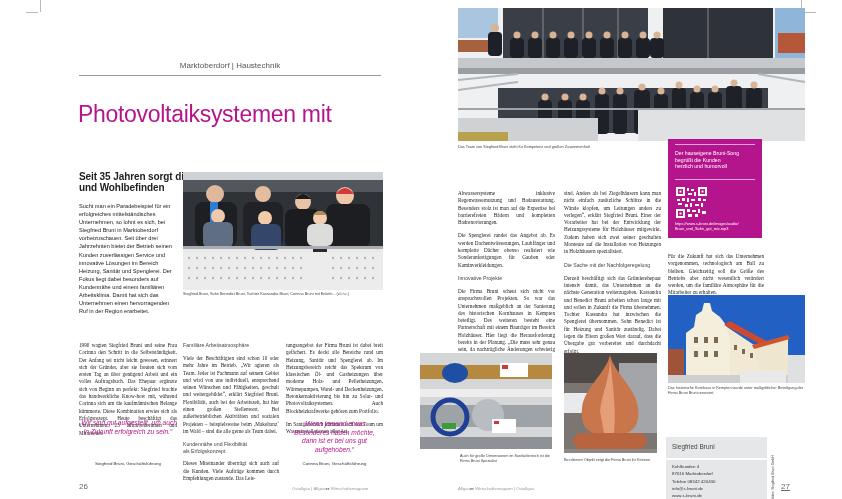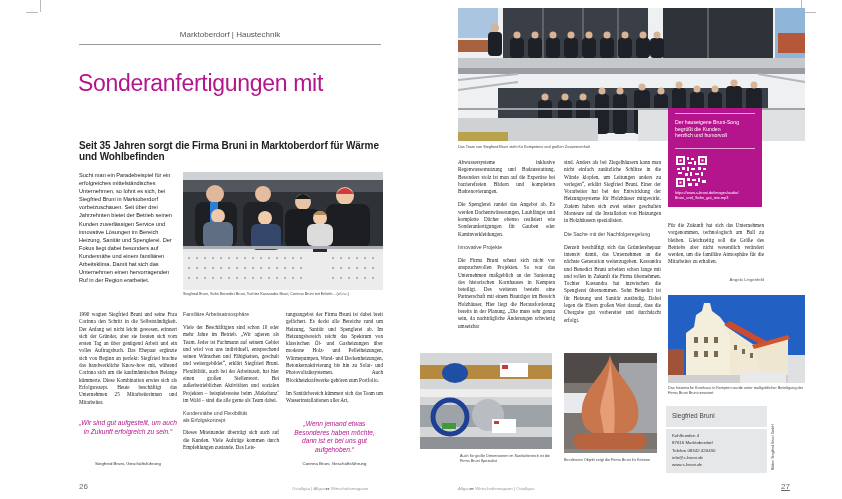--- a/index.html
+++ b/index.html
@@ -1,17 +1,17 @@
 <!DOCTYPE html>
 <html><head>
 <meta charset="utf-8">
 <style>
   html, body { margin:0; padding:0; }
   body { width:842px; height:499px; background:#ffffff; position:relative; overflow:hidden; font-family:"Liberation Serif", serif; color:#222; }
-  .abs { position:absolute; }
+  .abs { position:absolute;margin-top:31px; }
 
   
   .crop { position:absolute; background:#bbb; }
 
   
   .section-header { left:79px; top:30px; width:302px; text-align:center; font-size:8px; color:#555; font-family:"Liberation Sans", sans-serif; }
   .header-rule { left:79px; top:44px; width:302px; height:1px; background:#999; }
 
   .headline { left:78px; top:71px; width:320px; font-family:"Liberation Sans", sans-serif; font-size:23px; line-height:25px; color:#b5158c; letter-spacing:-0.3px; }
   .subhead { left:79px; top:140px; width:320px; font-family:"Liberation Sans", sans-serif; font-size:10px; font-weight:bold; color:#222; letter-spacing:-0.1px; }
@@ -50,21 +50,21 @@
 
 <div class="crop" style="left:40px; top:0; width:1px; height:12px;"></div>
 <div class="crop" style="left:26px; top:12px; width:12px; height:1px;"></div>
 <div class="crop" style="left:801px; top:0; width:1px; height:12px;"></div>
 <div class="crop" style="left:804px; top:12px; width:12px; height:1px;"></div>
 
 <div class="abs section-header">Marktoberdorf | Haustechnik</div>
 <div class="abs header-rule"></div>
 
 <div class="abs headline">
-  <div>Sonderanfertigungen mit</div>
+  <div>Photovoltaiksystemen mit</div>
 </div>
 <div class="abs subhead">Seit 35 Jahren sorgt die Firma Bruni in Marktoberdorf für Wärme und Wohlbefinden</div>
 
 <div class="abs intro">Sucht man ein Paradebeispiel für ein erfolgreiches mittelständisches Unternehmen, so lohnt es sich, bei Siegfried Bruni in Marktoberdorf vorbeizuschauen. Seit über drei Jahrzehnten bietet der Betrieb seinen Kunden zuverlässigen Service und innovative Lösungen im Bereich Heizung, Sanitär und Spenglerei. Der Fokus liegt dabei besonders auf Kundennähe und einem familiären Arbeitsklima. Damit hat sich das Unternehmen einen hervorragenden Ruf in der Region erarbeitet.</div>
 
 <div class="photo" style="left:183px; top:172px; width:200px; height:118px; background:linear-gradient(#d7d9dc 0 8%, #3b3f45 8% 50%, #bfc2c5 50% 58%, #e9e9ea 58% 100%);">
   <svg width="200" height="118" viewBox="0 0 200 118">
     <rect x="0" y="0" width="200" height="8" fill="#cfd2d5"></rect>
     <rect x="0" y="8" width="200" height="12" fill="#52575d"></rect>
     <rect x="0" y="20" width="200" height="55" fill="#2f3338"></rect>

